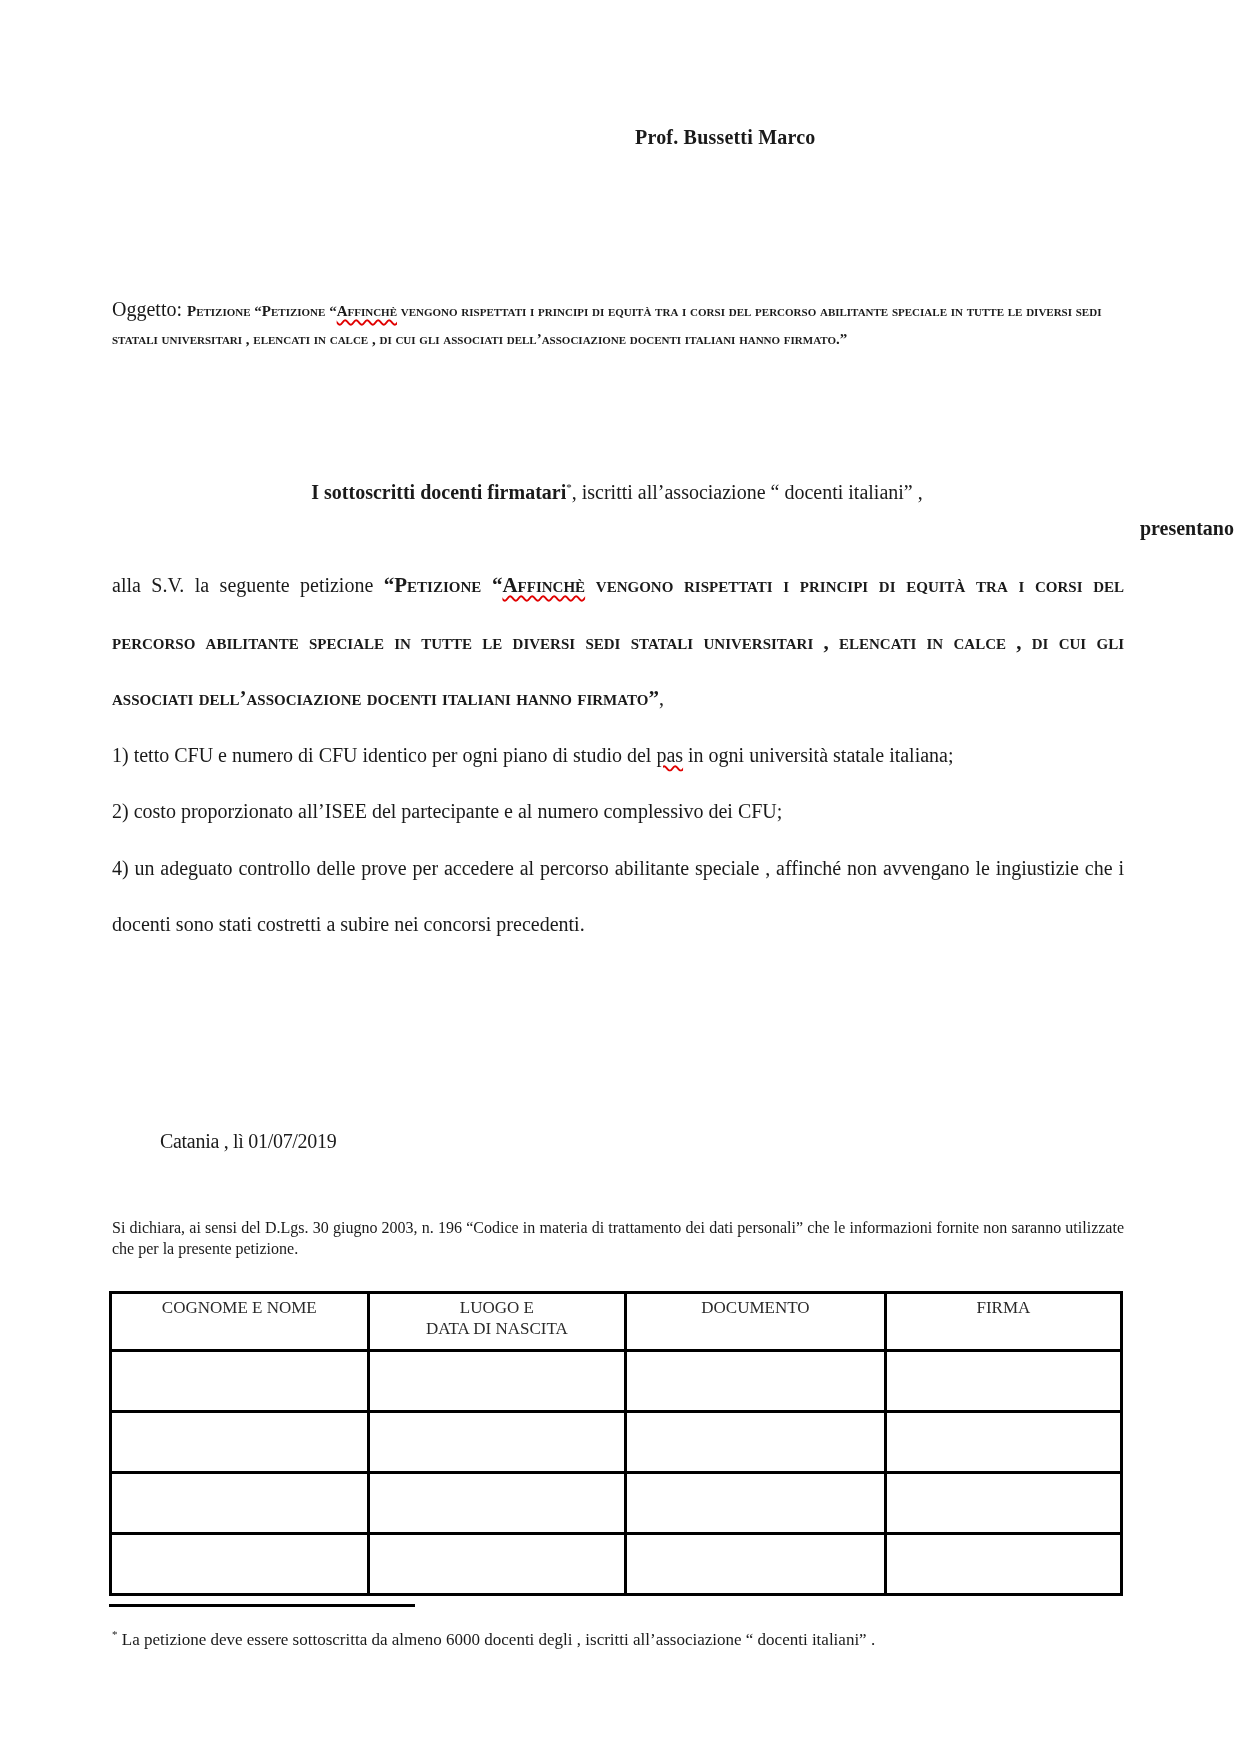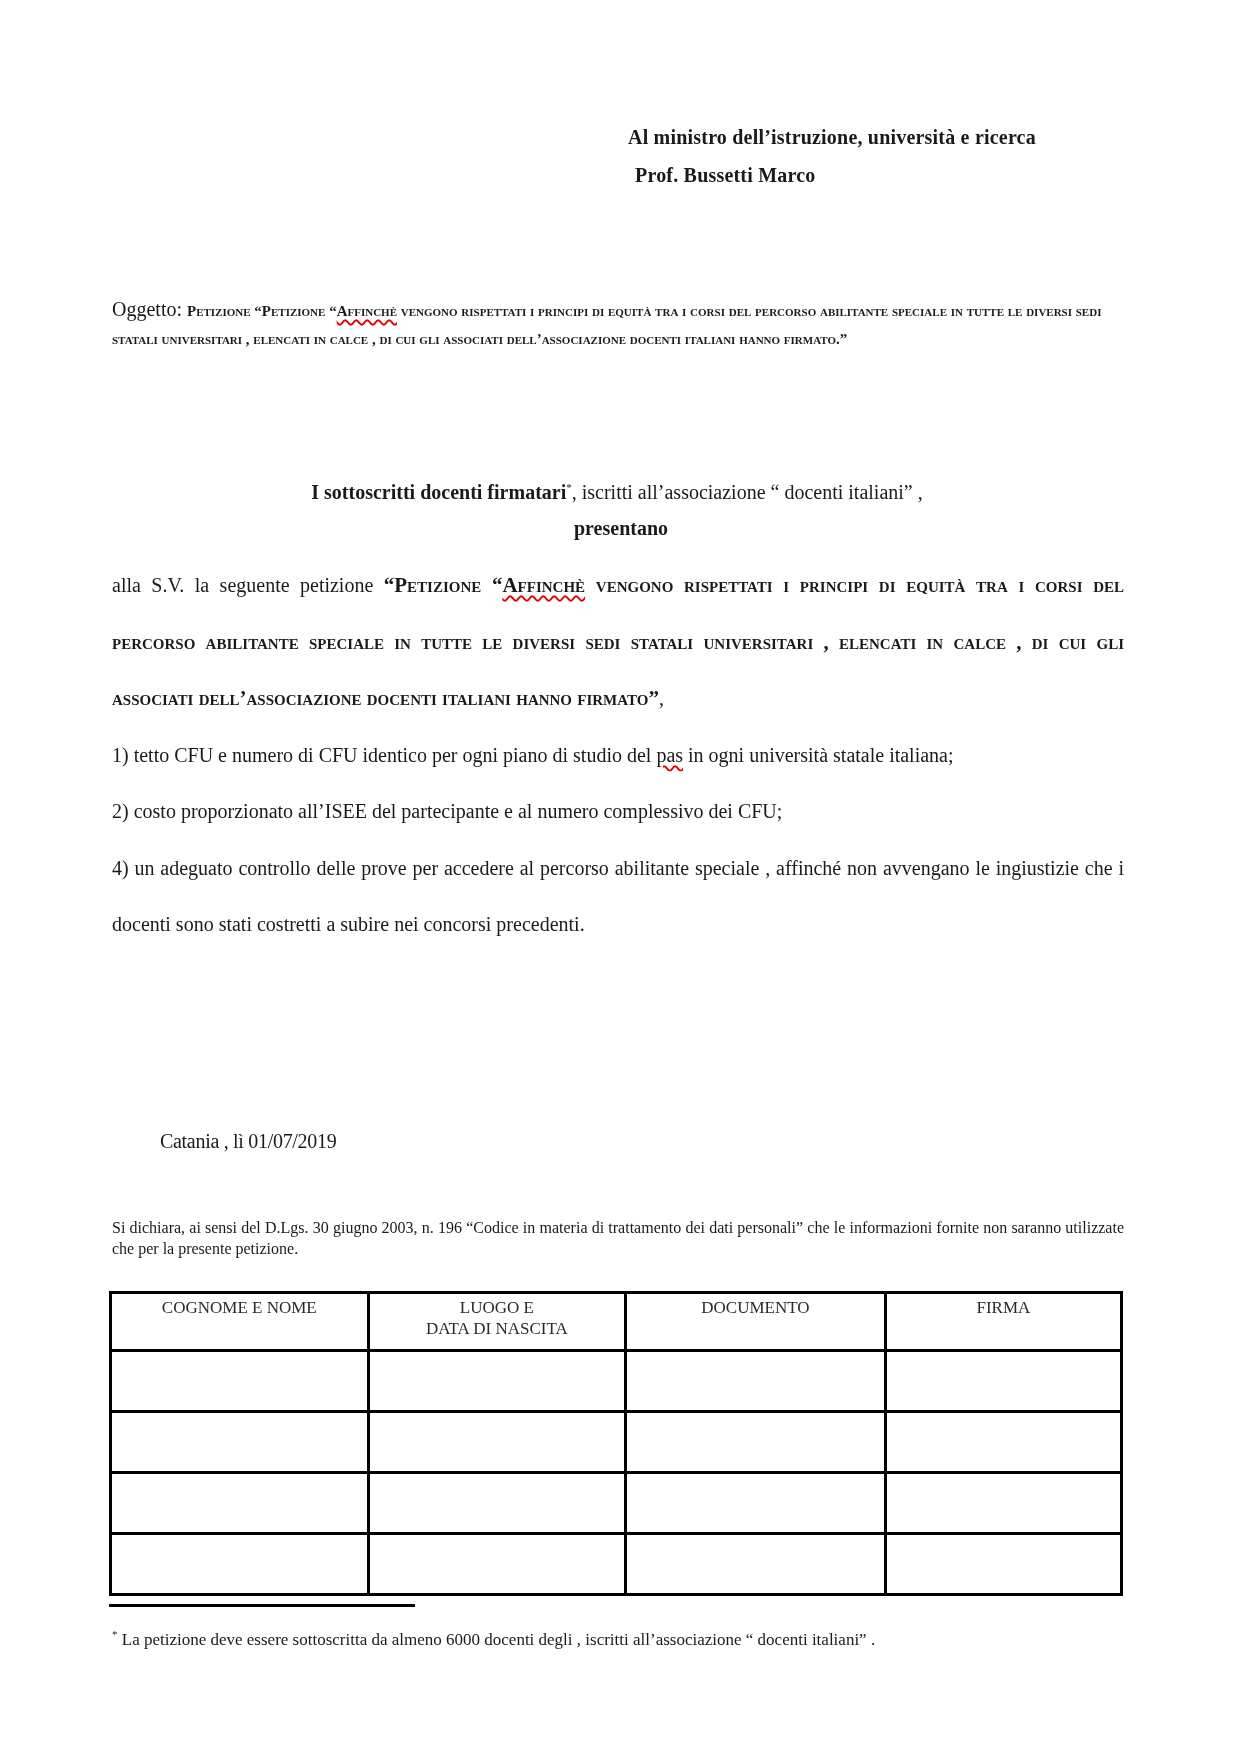--- a/index.html
+++ b/index.html
@@ -10,39 +10,38 @@
   .recipient div { white-space: nowrap; }
   .recipient .r2 { padding-left: 7px; }
   .subject { left: 112px; top: 296px; width: 1010px; font-size: 20px; line-height: 26px; }
   .subject .lbl { font-weight: normal; }
   .subject .caps { font-weight: bold; font-size: 15px; }
   .sc { font-variant: small-caps; }
   .spell { text-decoration: underline wavy #e00000; text-decoration-thickness: 1.5px; text-underline-offset: 3px; }
   .intro { left: 0; width: 1234px; top: 472px; text-align: center; font-size: 20px; line-height: 30px; }
   .intro .b { font-weight: bold; }
   .intro sup { font-size: 11px; }
-  .presentano { left: 0; width: 1234px; top: 513px; text-align: center; font-size: 20px; font-weight: bold; line-height: 30px; padding-left: 8px; box-sizing: border-box; }
+  .presentano { left: 0; width: 1234px; top: 513px; text-align: right; font-size: 20px; font-weight: bold; line-height: 30px; padding-left: 8px; box-sizing: border-box; }
   .body { left: 112px; top: 557px; width: 1012px; font-size: 20px; line-height: 56.5px; text-align: justify; }
   .body .caps { font-weight: bold; font-size: 21px; }
   .body p { margin: 0; }
   .date { left: 112px; top: 1126px; font-size: 20px; line-height: 30px; letter-spacing: -0.3px; margin-left: 48px; }
   .privacy { left: 112px; top: 1217px; width: 1012px; font-size: 16px; line-height: 21px; text-align: justify; }
   table.sig { position: absolute; left: 109px; top: 1291px; width: 1014px; border-collapse: collapse; padding-left: 41px; }
   table.sig td, table.sig th { border: 3px solid #000; font-weight: normal; font-size: 17px; line-height: 21px; vertical-align: top; text-align: center; padding: 3px 4px 0 4px; color: #2a2a2a; }
   table.sig th { height: 52px; }
   table.sig td { height: 55px; }
   .rule { left: 109px; top: 1604px; width: 306px; height: 3px; background: #000; }
   .footnote { left: 112px; top: 1622px; font-size: 17px; line-height: 24px; white-space: nowrap; }
   .footnote sup { font-size: 11px; }
 </style>
 </head>
 <body>
 
 <div class="abs recipient">
-  <div>Al ministro dell’istruzione, università e ricerca</div>
   <div class="r2">Prof. Bussetti Marco</div>
 </div>
 
 <div class="abs subject">
   <span class="lbl">Oggetto: </span><span class="caps sc">Petizione “Petizione “</span><span class="caps sc spell">Affinchè</span><span class="caps sc"> vengono rispettati i principi di equità tra i corsi del  percorso abilitante speciale in tutte le diversi sedi statali universitari , elencati in calce , di cui gli associati dell’associazione docenti italiani hanno firmato.”</span>
 </div>
 
 <div class="abs intro">
   <span class="b">I sottoscritti docenti  firmatari</span><sup>*</sup><span>, iscritti all’associazione “ docenti italiani” ,</span>
 </div>

